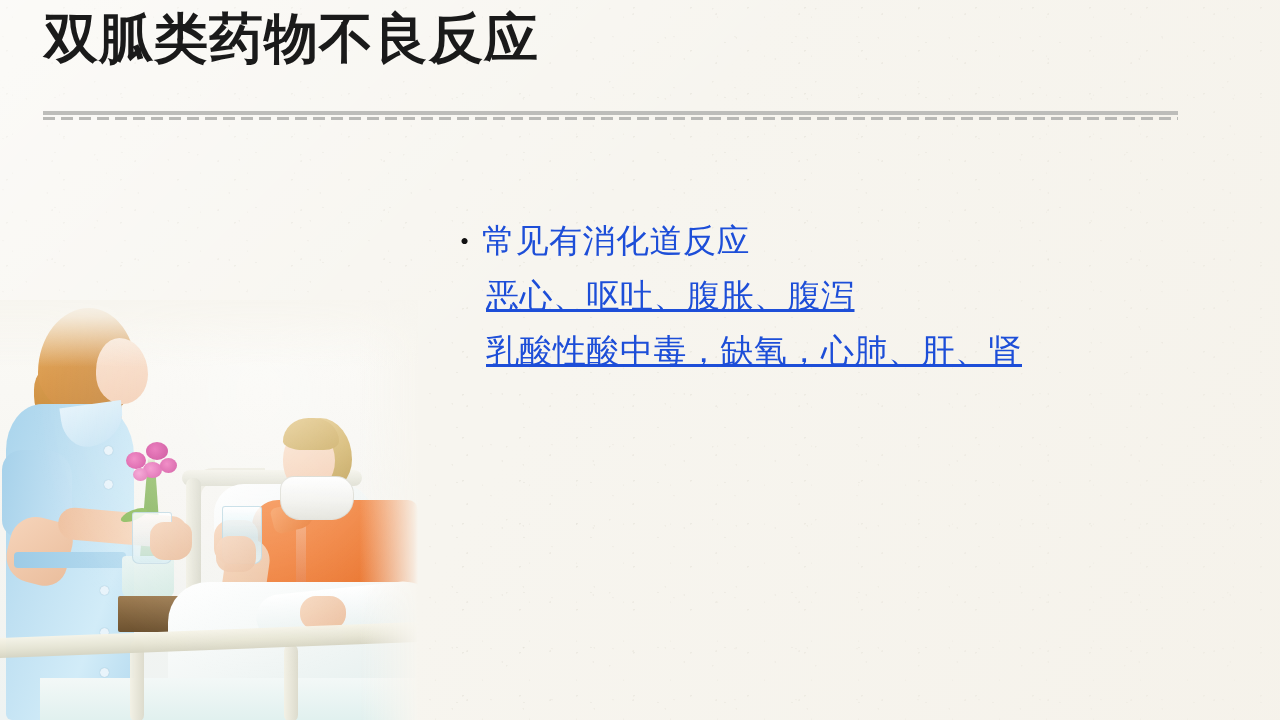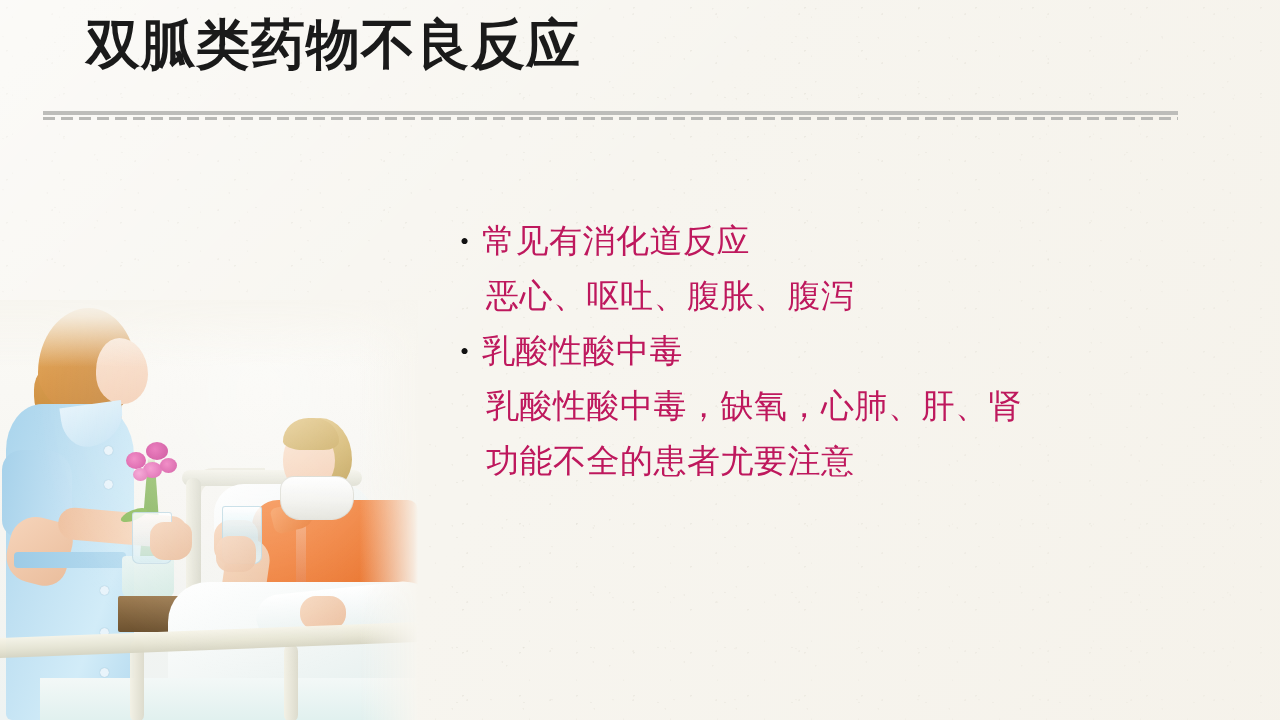--- a/index.html
+++ b/index.html
@@ -44,23 +44,22 @@
     pointer-events: none;
     background:
       linear-gradient(135deg, rgba(255,255,255,.55) 0%, rgba(247,244,236,0) 42%),
       linear-gradient(300deg, rgba(244,240,231,.55) 0%, rgba(255,255,255,0) 55%);
   }
 
   
   #title-block {
     position: absolute;
     left: 44px;
-    top: 12px;
+    top: 6px;
     width: 1150px;
-    margin-left: 42px;
   }
   #slide-title {
     font-family: "Liberation Serif", "DejaVu Serif", serif;
     font-weight: bold;
     font-size: 54px;
     line-height: 66px;
     color: #1a1a1a;
     letter-spacing: 1px;
     white-space: nowrap;
   }
@@ -95,39 +94,40 @@
   #body-text {
     position: absolute;
     left: 458px;
     top: 214px;
     width: 790px;
   }
   .text-line {
     font-family: "Liberation Serif", "DejaVu Serif", serif;
     font-size: 33px;
     line-height: 55px;
-    color: #be185d;
+    color: #1d4ed8;
     white-space: nowrap;
     position: relative;
     letter-spacing: .5px;
   }
   .text-line.bullet {
     padding-left: 24px;
   }
   .text-line.bullet::before {
     content: "\2022";
     position: absolute;
     left: 2px;
     top: 0;
     font-size: 26px;
     line-height: 55px;
     color: #111111;
   }
   .text-line.sub {
     padding-left: 28px;
+    text-decoration: underline;
   }
 
   
   #photo {
     position: absolute;
     left: 0;
     top: 300px;
     width: 418px;
     height: 420px;
     overflow: hidden;
@@ -460,23 +460,21 @@
   </div>
 
   <div id="title-divider">
     <div id="divider-solid"></div>
     <div id="divider-dashed"></div>
   </div>
 
   <div id="body-text">
     <div class="text-line bullet">常见有消化道反应</div>
     <div class="text-line sub">恶心、呕吐、腹胀、腹泻</div>
-    <div class="text-line bullet">乳酸性酸中毒</div>
     <div class="text-line sub">乳酸性酸中毒，缺氧，心肺、肝、肾</div>
-    <div class="text-line sub">功能不全的患者尤要注意</div>
   </div>
 
   <div id="photo">
     <div id="photo-inner">
 
       <div class="ph" id="wall"></div>
 
       <div class="ph" id="bed-head-curve"></div>
       <div class="ph" id="bed-head-rail"></div>
       <div class="ph" id="bed-head-post"></div>

